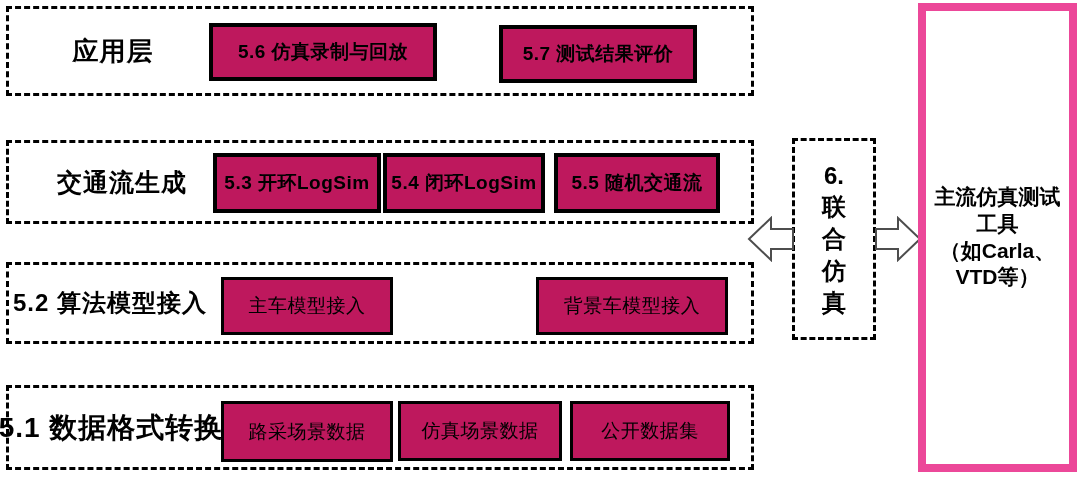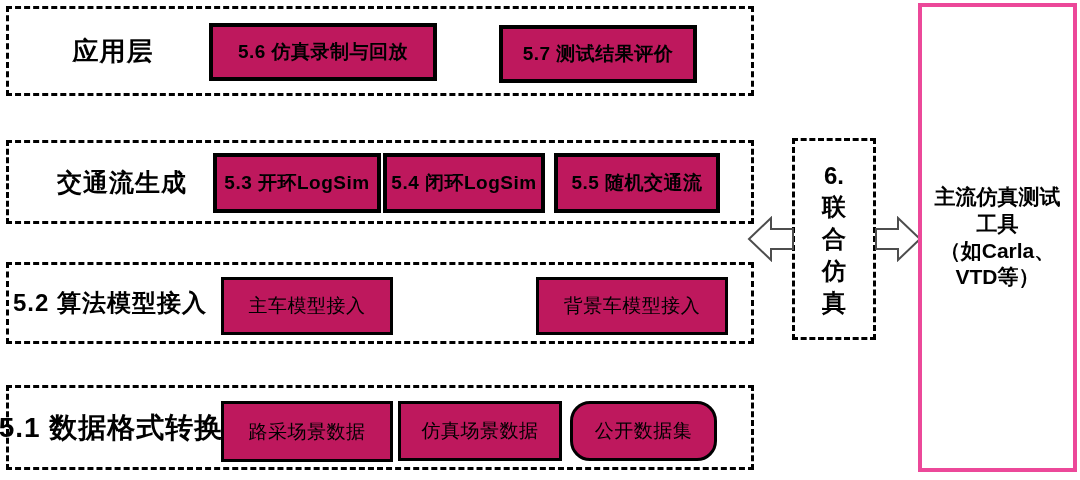--- a/index.html
+++ b/index.html
@@ -55,21 +55,21 @@
     align-items: center;
     justify-content: center;
     font-weight: bold;
     font-size: 24px;
     line-height: 1.32;
   }
   .target-box {
     position: absolute;
     left: 918px; top: 3px;
     width: 159px; height: 469px;
-    border: 4px solid #ec4899;
+    border: 8px solid #ec4899;
     background: #fff;
     box-sizing: border-box;
     display: flex;
     flex-direction: column;
     align-items: center;
     justify-content: center;
     font-weight: bold;
     font-size: 21px;
     line-height: 1.28;
     text-align: center;
@@ -104,21 +104,21 @@
   <div class="layer-row" id="row-algorithm">
     <div class="row-label" style="left:6px; top:0; width:190px; height:76px; font-size:24px;">5.2 算法模型接入</div>
     <div class="module module--light" style="left:205px; top:12px; width:172px; height:58px;">主车模型接入</div>
     <div class="module module--light" style="left:520px; top:12px; width:192px; height:58px;">背景车模型接入</div>
   </div>
 
   <div class="layer-row" id="row-dataformat">
     <div class="row-label" style="left:6px; top:0; width:192px; height:79px; font-size:28px;">5.1 数据格式转换</div>
     <div class="module module--light" style="left:205px; top:13px; width:172px; height:61px;">路采场景数据</div>
     <div class="module module--light" style="left:382px; top:13px; width:164px; height:60px;">仿真场景数据</div>
-    <div class="module module--light" style="left:554px; top:13px; width:147px; height:60px;border-radius:20px;">公开数据集</div>
+    <div class="module module--light" style="left:554px; top:13px; width:160px; height:60px;">公开数据集</div>
   </div>
 
   <div class="connector-box">
     <span>6.</span>
     <span>联</span>
     <span>合</span>
     <span>仿</span>
     <span>真</span>
   </div>
 

